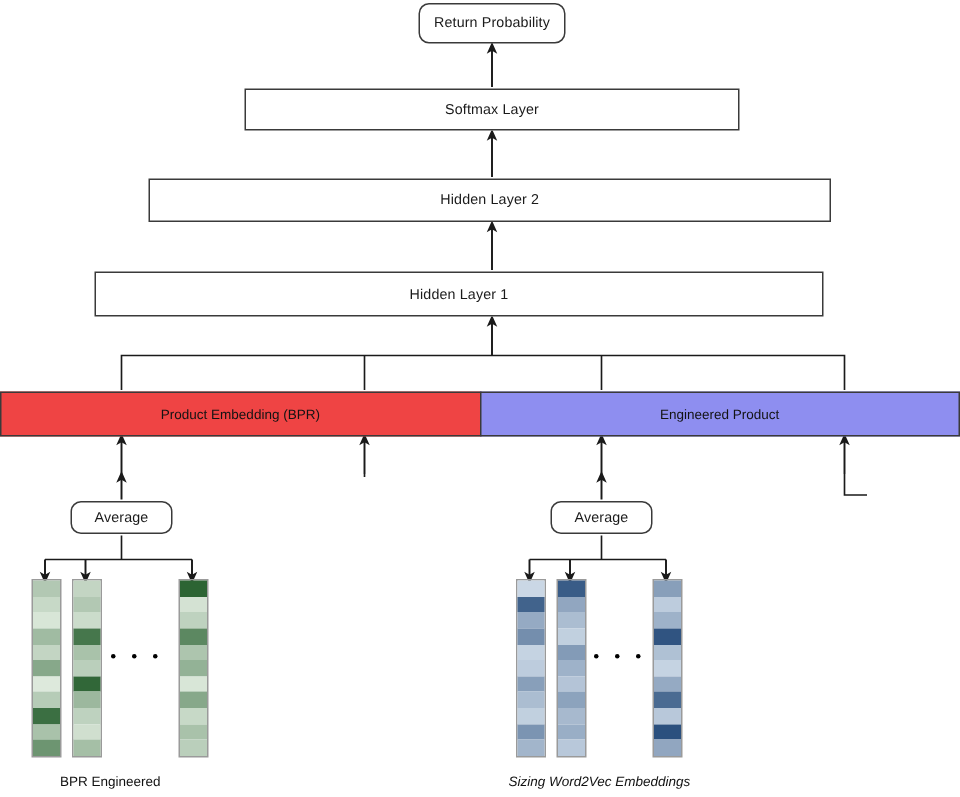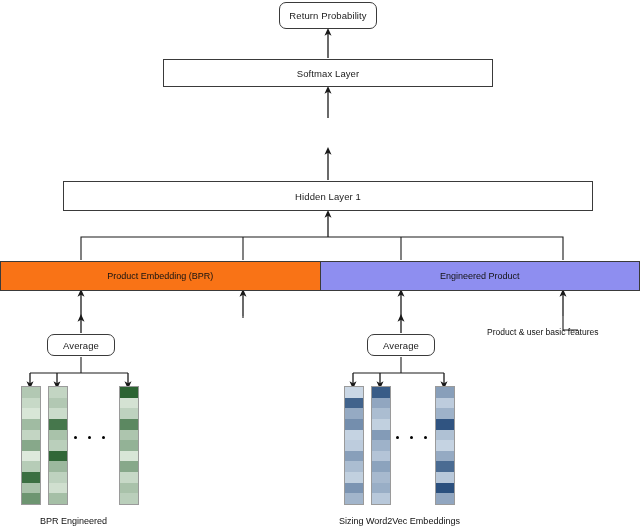--- a/index.html
+++ b/index.html
@@ -31,21 +31,21 @@
     white-space: nowrap;
   }
   .box.rounded {
     border-radius: 7px;
   }
 
   
   #return-probability { left: 279px; top: 2px;   width: 98px;  height: 27px; }
   #softmax-layer      { left: 163px; top: 59px;  width: 330px; height: 28px; }
   #hidden-layer-2     { left: 99px;  top: 119px; width: 455px; height: 29px; }
-  #hidden-layer-1     { left: 63px;  top: 181px; width: 530px; height: 30px; }
+  #hidden-layer-1     { left: 63px;  top: 181px; width: 486px; height: 30px; }
 
   
   .feature-band {
     position: absolute;
     left: 0;
     top: 261px;
     width: 640px;
     height: 30px;
     display: flex;
   }
@@ -89,21 +89,21 @@
   #annot-observed   { left: 487px; top: 327px; width: 153px; text-align: left; }
 
   
   .caption {
     position: absolute;
     font-size: 9px;
     color: #111111;
     white-space: nowrap;
   }
   #caption-bpr  { left: 40px;  top: 516px; }
-  #caption-w2v  { left: 339px; top: 516px; }
+  #caption-w2v  { left: 339px; top: 516px; font-style: italic; }
 
   
   .vector-col {
     position: absolute;
     box-sizing: border-box;
     width: 20px;
     height: 119px;
     border: 1px solid #9a9a9a;
     display: flex;
     flex-direction: column;
@@ -182,30 +182,30 @@
 
       <path d="M401,357 L401,373"></path>
       <path d="M353,373 L444,373"></path>
     </g>
   </svg>
 
   <div class="box" id="softmax-layer">Softmax Layer</div>
 
   <div class="box rounded" id="return-probability">Return Probability</div>
 
+  <div class="box" id="hidden-layer-2">Hidden Layer 2</div>
 
   <div class="box" id="hidden-layer-1">Hidden Layer 1</div>
 
   <div class="feature-band">
-    <div class="feature-cell" id="cell-product-embedding" style="background: #f97316;">Product Embedding (BPR)</div>
+    <div class="feature-cell" id="cell-product-embedding" style="background: #ef4444;">Product Embedding (BPR)</div>
     <div class="feature-cell" id="cell-engineered-features" style="background: rgb(142, 142, 240);">Engineered Product</div>
   </div>
 
 
-  <div class="annot" id="annot-observed">Product &amp; user basic features</div>
 
   <div class="box rounded" id="average-left">Average</div>
 
   <div class="box rounded" id="average-right">Average</div>
 
   <div class="dots" id="dots-left">
     <i></i>
     <i></i>
     <i></i>
   </div>

